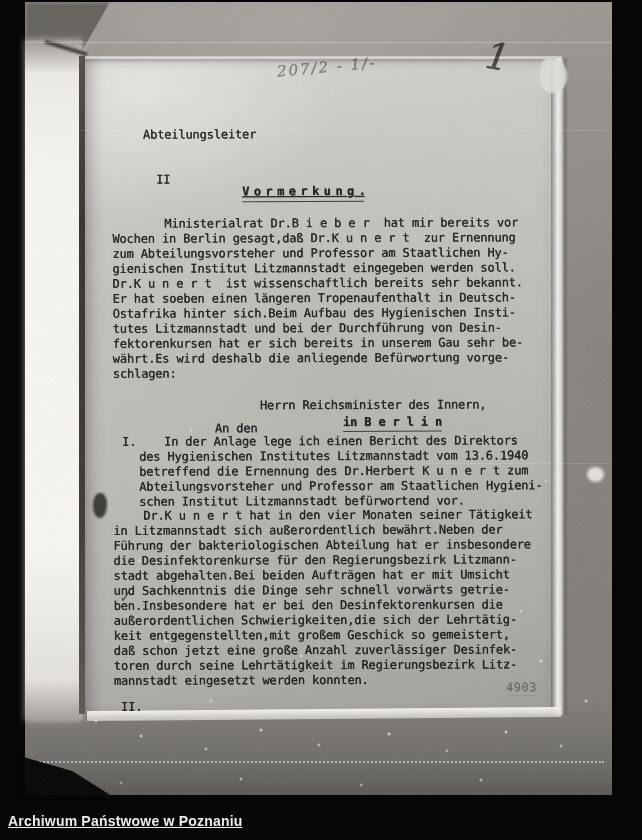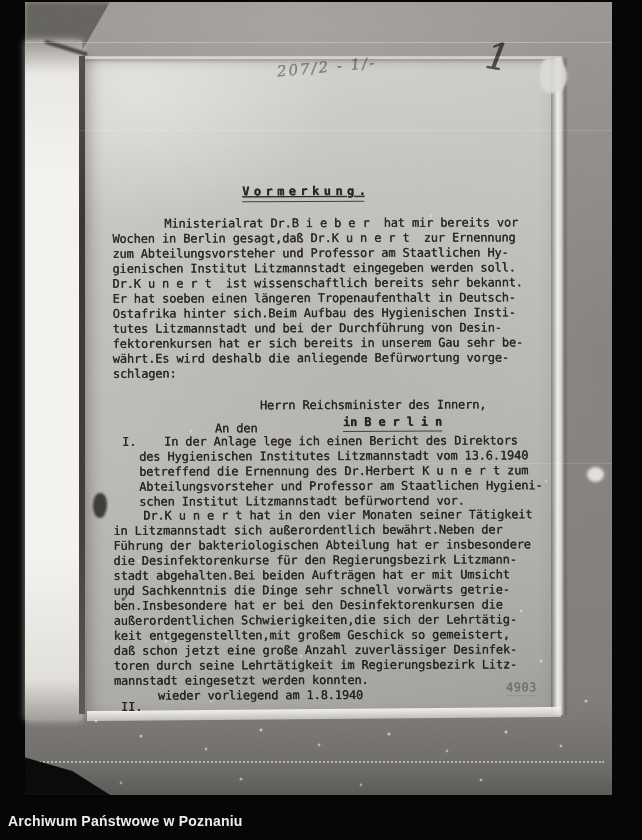--- a/index.html
+++ b/index.html
@@ -82,21 +82,21 @@
   .b2 .tline:first-child{padding-left:30px;}
   
   .pencil{font-family:"DejaVu Serif","Liberation Serif",serif;font-style:italic;color:#3a3835;}
   .pencil-ref{left:278px;top:60px;font-size:15px;letter-spacing:2px;opacity:.5;transform:rotate(-5deg);}
   .pencil-one{left:487px;top:50px;font-size:37px;opacity:.8;transform:rotate(10deg);}
   .check-mark{left:118px;top:589px;font-size:14px;opacity:.7;transform:rotate(-10deg);color:#38352f;}
   .faint-num{left:497px;top:681px;opacity:.38;color:#1d1c1a;letter-spacing:.5px;border-bottom:1px solid rgba(30,29,27,.3);margin-left:8px;}
   
   .caption{position:absolute;left:8px;top:813px;color:#ececec;
     font-family:"Liberation Sans","DejaVu Sans",sans-serif;font-weight:bold;
-    font-size:14px;letter-spacing:.2px;}
+    font-size:14px;letter-spacing:.2px;text-decoration:underline;}
 </style>
 </head>
 <body>
 
 <div class="canvas">
 
   <div class="photo-backing"></div>
   <div class="wedge-top-left"></div>
   <div class="strip-white"></div>
   <div class="gutter"></div>
@@ -115,39 +115,42 @@
   <div class="scratch s3"></div>
   <div class="dotline"></div>
   <div class="dust"></div>
   <div class="wedge-bottom-left"></div>
 
   <div class="text-layer">
 
     <div class="abs pencil pencil-ref">207/2 - 1/-</div>
     <div class="abs pencil pencil-one">1</div>
 
+    <div class="abs sender" style="left:144px;top:97px;">
+      <div class="l1">Abteilungsleiter</div>
+      <div class="l2">II</div>
+    </div>
 
 
     <div class="abs doc-title" style="left:243px;top:184px;">V o r m e r k u n g .</div>
 
     <div class="abs para p1" style="left:113px;top:216px;"><div class="tline">Ministerialrat Dr.B i e b e r  hat mir bereits vor</div><div class="tline">Wochen in Berlin gesagt,daß Dr.K u n e r t  zur Ernennung</div><div class="tline">zum Abteilungsvorsteher und Professor am Staatlichen Hy-</div><div class="tline">gienischen Institut Litzmannstadt eingegeben werden soll.</div><div class="tline">Dr.K u n e r t  ist wissenschaftlich bereits sehr bekannt.</div><div class="tline">Er hat soeben einen längeren Tropenaufenthalt in Deutsch-</div><div class="tline">Ostafrika hinter sich.Beim Aufbau des Hygienischen Insti-</div><div class="tline">tutes Litzmannstadt und bei der Durchführung von Desin-</div><div class="tline">fektorenkursen hat er sich bereits in unserem Gau sehr be-</div><div class="tline">währt.Es wird deshalb die anliegende Befürwortung vorge-</div><div class="tline">schlagen:</div></div>
 
     <div class="abs" style="left:215px;top:392px;margin-top:29px;">An den</div>
     <div class="abs" style="left:260px;top:398px;">Herrn Reichsminister des Innern,</div>
     <div class="abs underlined" style="left:343px;top:415px;font-weight:bold;">in B e r l i n</div>
 
     <div class="abs" style="left:122px;top:434px;">I.</div>
     <div class="abs para b1" style="left:139px;top:434px;"><div class="tline">In der Anlage lege ich einen Bericht des Direktors</div><div class="tline">des Hygienischen Institutes Litzmannstadt vom 13.6.1940</div><div class="tline">betreffend die Ernennung des Dr.Herbert K u n e r t zum</div><div class="tline">Abteilungsvorsteher und Professor am Staatlichen Hygieni-</div><div class="tline">schen Institut Litzmannstadt befürwortend vor.</div></div>
 
     <div class="abs para b2" style="left:113px;top:508px;"><div class="tline">Dr.K u n e r t hat in den vier Monaten seiner Tätigkeit</div><div class="tline">in Litzmannstadt sich außerordentlich bewährt.Neben der</div><div class="tline">Führung der bakteriologischen Abteilung hat er insbesondere</div><div class="tline">die Desinfektorenkurse für den Regierungsbezirk Litzmann-</div><div class="tline">stadt abgehalten.Bei beiden Aufträgen hat er mit Umsicht</div><div class="tline">und Sachkenntnis die Dinge sehr schnell vorwärts getrie-</div><div class="tline">ben.Insbesondere hat er bei den Desinfektorenkursen die</div><div class="tline">außerordentlichen Schwierigkeiten,die sich der Lehrtätig-</div><div class="tline">keit entgegenstellten,mit großem Geschick so gemeistert,</div><div class="tline">daß schon jetzt eine große Anzahl zuverlässiger Desinfek-</div><div class="tline">toren durch seine Lehrtätigkeit im Regierungsbezirk Litz-</div><div class="tline">mannstadt eingesetzt werden konnten.</div></div>
 
     <div class="abs pencil check-mark">✓</div>
 
     <div class="abs" style="left:120px;top:699px;">II.</div>
-    <div class="abs" style="left:157px;top:688px;">wieder vorliegend am 1.8.1940</div>
 
     <div class="abs faint-num">4903</div>
   </div>
 
   <svg class="grain">
     <filter id="n">
         <feTurbulence type="fractalNoise" baseFrequency="0.9" numOctaves="2"></feTurbulence>
         <feColorMatrix type="saturate" values="0"></feColorMatrix>
       </filter>
     <rect width="100%" height="100%" filter="url(#n)" opacity="0.07"></rect>

